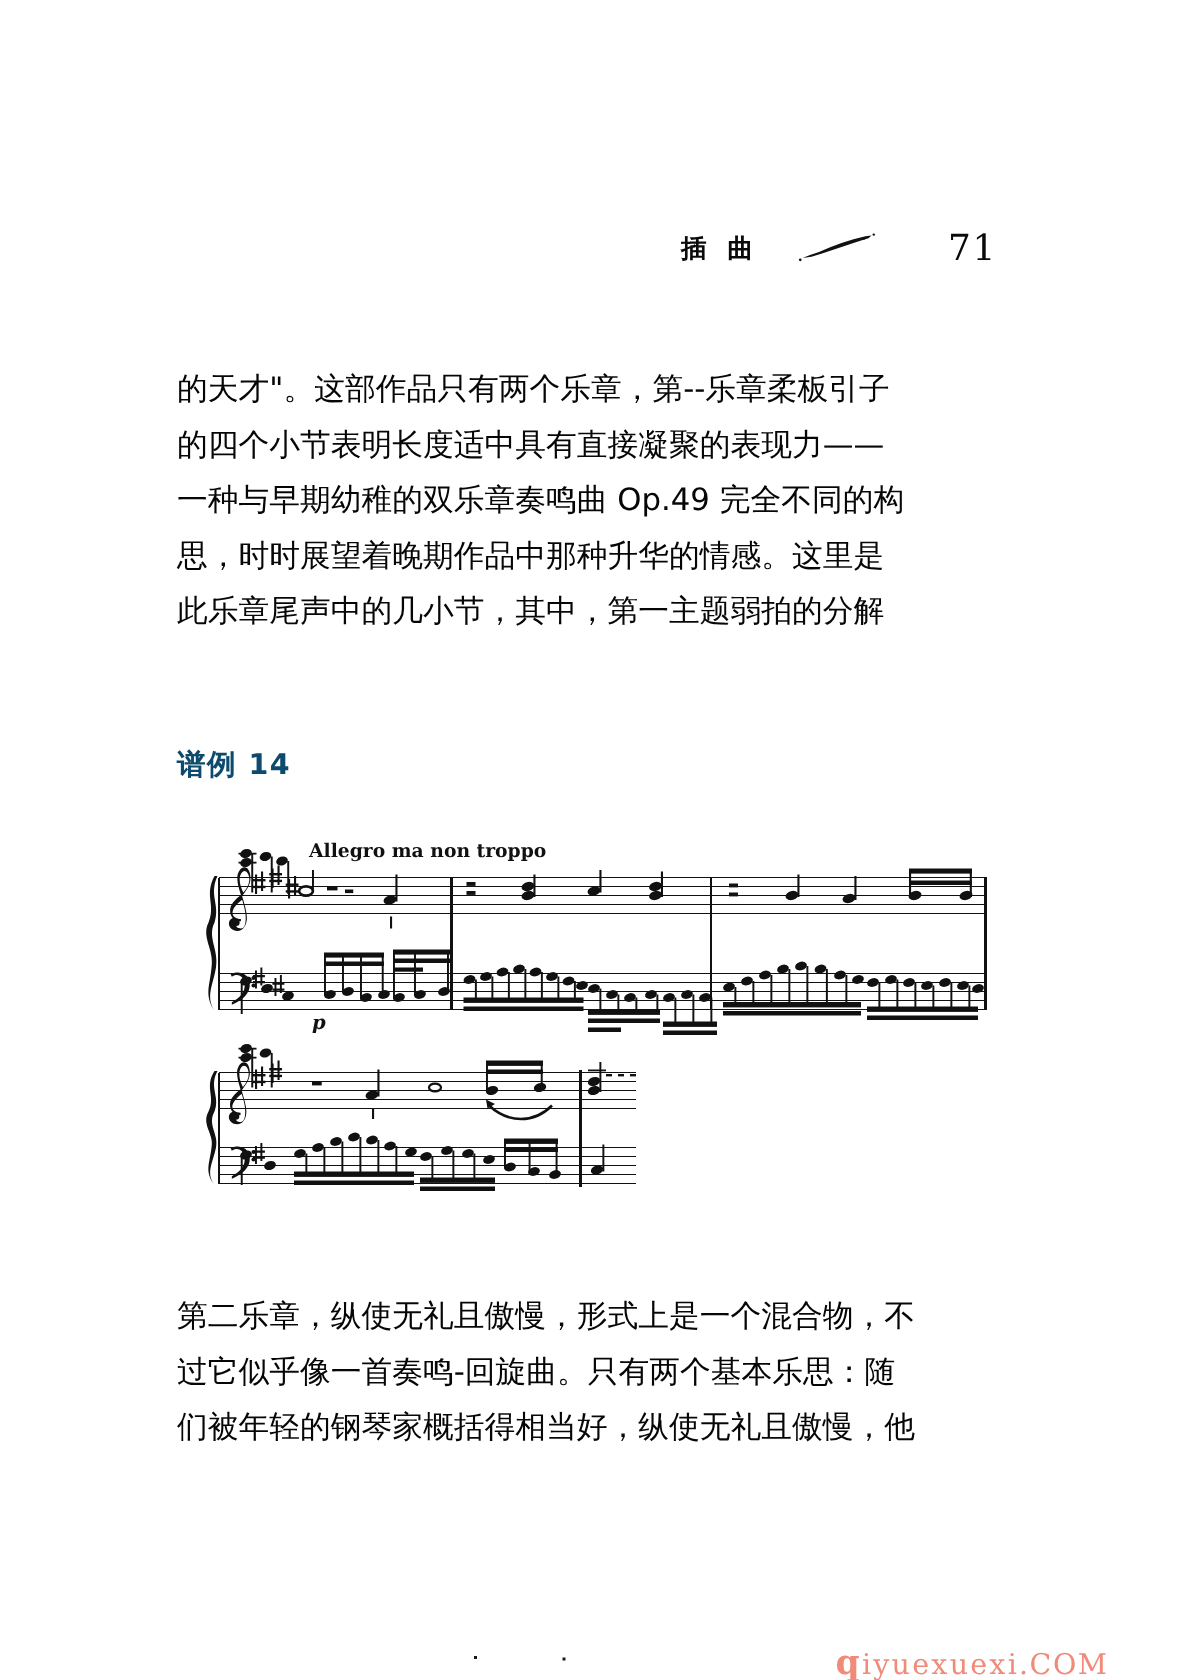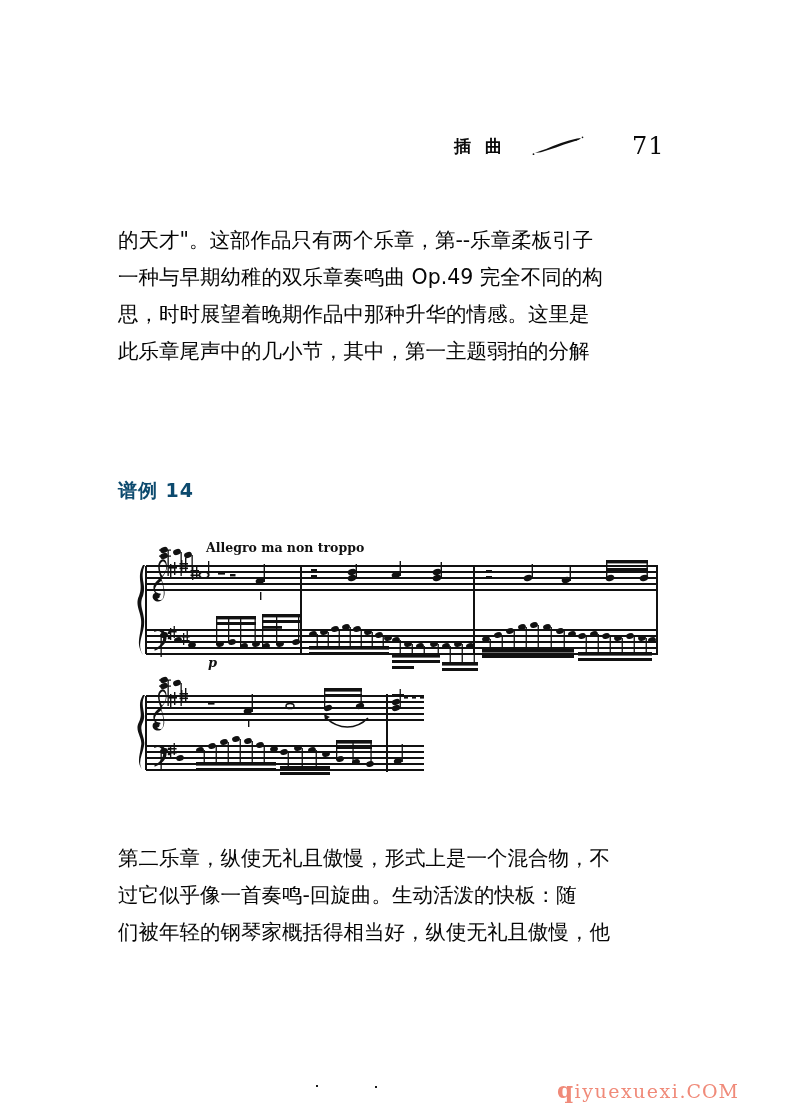--- a/index.html
+++ b/index.html
@@ -14,20 +14,21 @@
     overflow: hidden;
     font-family: "DejaVu Sans", sans-serif;
     color: #000000;
     -webkit-font-smoothing: none;
   }
 
   .page {
     position: absolute;
     inset: 0;
     background: #ffffff;
+    margin-top: 19px;
   }
 
   
   .runhead {
     position: absolute;
     left: 440px;
     top: 126px;
     width: 240px;
     height: 40px;
     display: flex;
@@ -139,20 +140,23 @@
         <circle cx="50.5" cy="1.4" r="0.8" fill="#111"></circle>
         <circle cx="44" cy="4.2" r="0.7" fill="#111"></circle>
       </svg>
     </span>
     <span class="runhead-page">71</span>
   </div>
 
   <div class="textblock" id="para-top">
     <div class="line justify">
       <span>的天才"。这部作品只有两个乐章，第--乐章柔板引子</span>
+    </div>
+    <div class="line justify">
+      <span>的四个小节表明长度适中具有直接凝聚的表现力——</span>
     </div>
     <div class="line justify">
       <span>一种与早期幼稚的双乐章奏鸣曲 Op.49 完全不同的构</span>
     </div>
     <div class="line justify">
       <span>思，时时展望着晚期作品中那种升华的情感。这里是</span>
     </div>
     <div class="line justify">
       <span>此乐章尾声中的几小节，其中，第一主题弱拍的分解</span>
     </div>
@@ -538,21 +542,21 @@
         <rect x="286" y="163" width="4" height="1.6"></rect>
       </g>
     </svg>
   </div>
 
   <div class="textblock" id="para-bottom">
     <div class="line justify">
       <span>第二乐章，纵使无礼且傲慢，形式上是一个混合物，不</span>
     </div>
     <div class="line justify">
-      <span>过它似乎像一首奏鸣-回旋曲。生动活泼的快板：随</span>
+      <span>过它似乎像一首奏鸣-回旋曲。只有两个基本乐思：随</span>
     </div>
     <div class="line justify">
       <span>们被年轻的钢琴家概括得相当好，纵使无礼且傲慢，他</span>
     </div>
   </div>
 
   <div class="speck" style="left:316px; top:1085px;"></div>
   <div class="speck" style="left:375px; top:1086px;"></div>
 
   <div class="watermark" style="color: rgb(240, 138, 121);">

